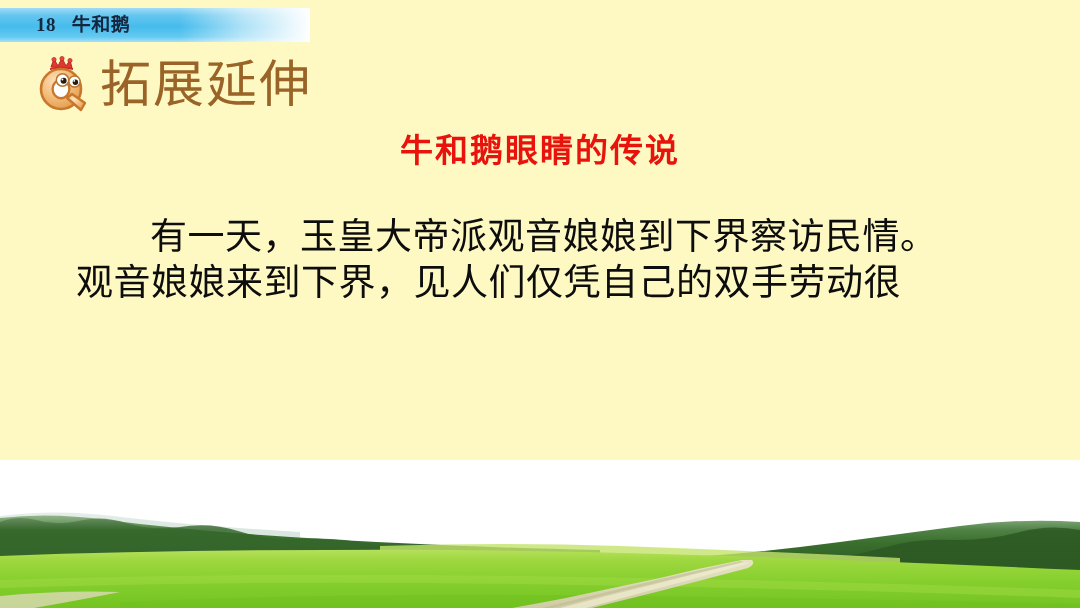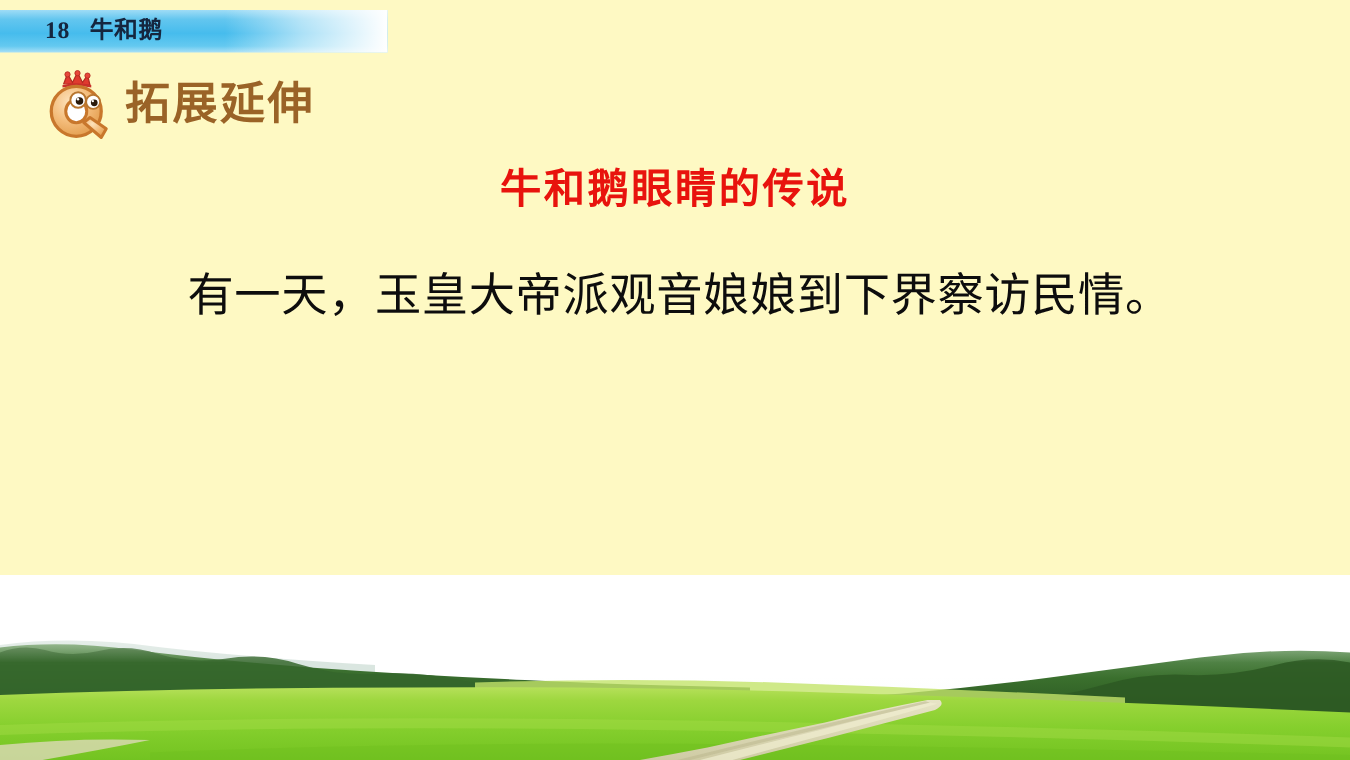--- a/index.html
+++ b/index.html
@@ -63,23 +63,23 @@
     gap: 12px;
   }
   .q-mascot {
     width: 52px;
     height: 56px;
     flex: 0 0 auto;
     display: block;
   }
   .section-title {
     font-family: "DejaVu Sans", "Liberation Sans", sans-serif;
-    font-size: 36px;
+    font-size: 51px;
     line-height: 1;
-    font-weight: 700;
+    font-weight: 400;
     color: #9a6327;
     letter-spacing: 2px;
     white-space: nowrap;
   }
 
   
   .story-title {
     position: absolute;
     left: 0;
     top: 124px;
@@ -184,20 +184,21 @@
       </svg>
     </span>
 
     <span class="section-title">拓展延伸</span>
   </div>
 
   <div class="story-title">牛和鹅眼睛的传说</div>
 
   <div class="story-body">
     <span class="ln first">有一天，玉皇大帝派观音娘娘到下界察访民情。</span>
+    <span class="ln">观音娘娘来到下界，见人们仅凭自己的双手劳动很</span>
   </div>
 
   <div class="landscape">
     <svg viewBox="0 0 1080 148" preserveAspectRatio="none" xmlns="http://www.w3.org/2000/svg" aria-hidden="true">
       <defs>
         <linearGradient id="skyg" x1="0" y1="0" x2="0" y2="1">
           <stop offset="0%" stop-color="#ffffff"></stop>
           <stop offset="55%" stop-color="#ffffff"></stop>
           <stop offset="100%" stop-color="#f3f8f7"></stop>
         </linearGradient>

